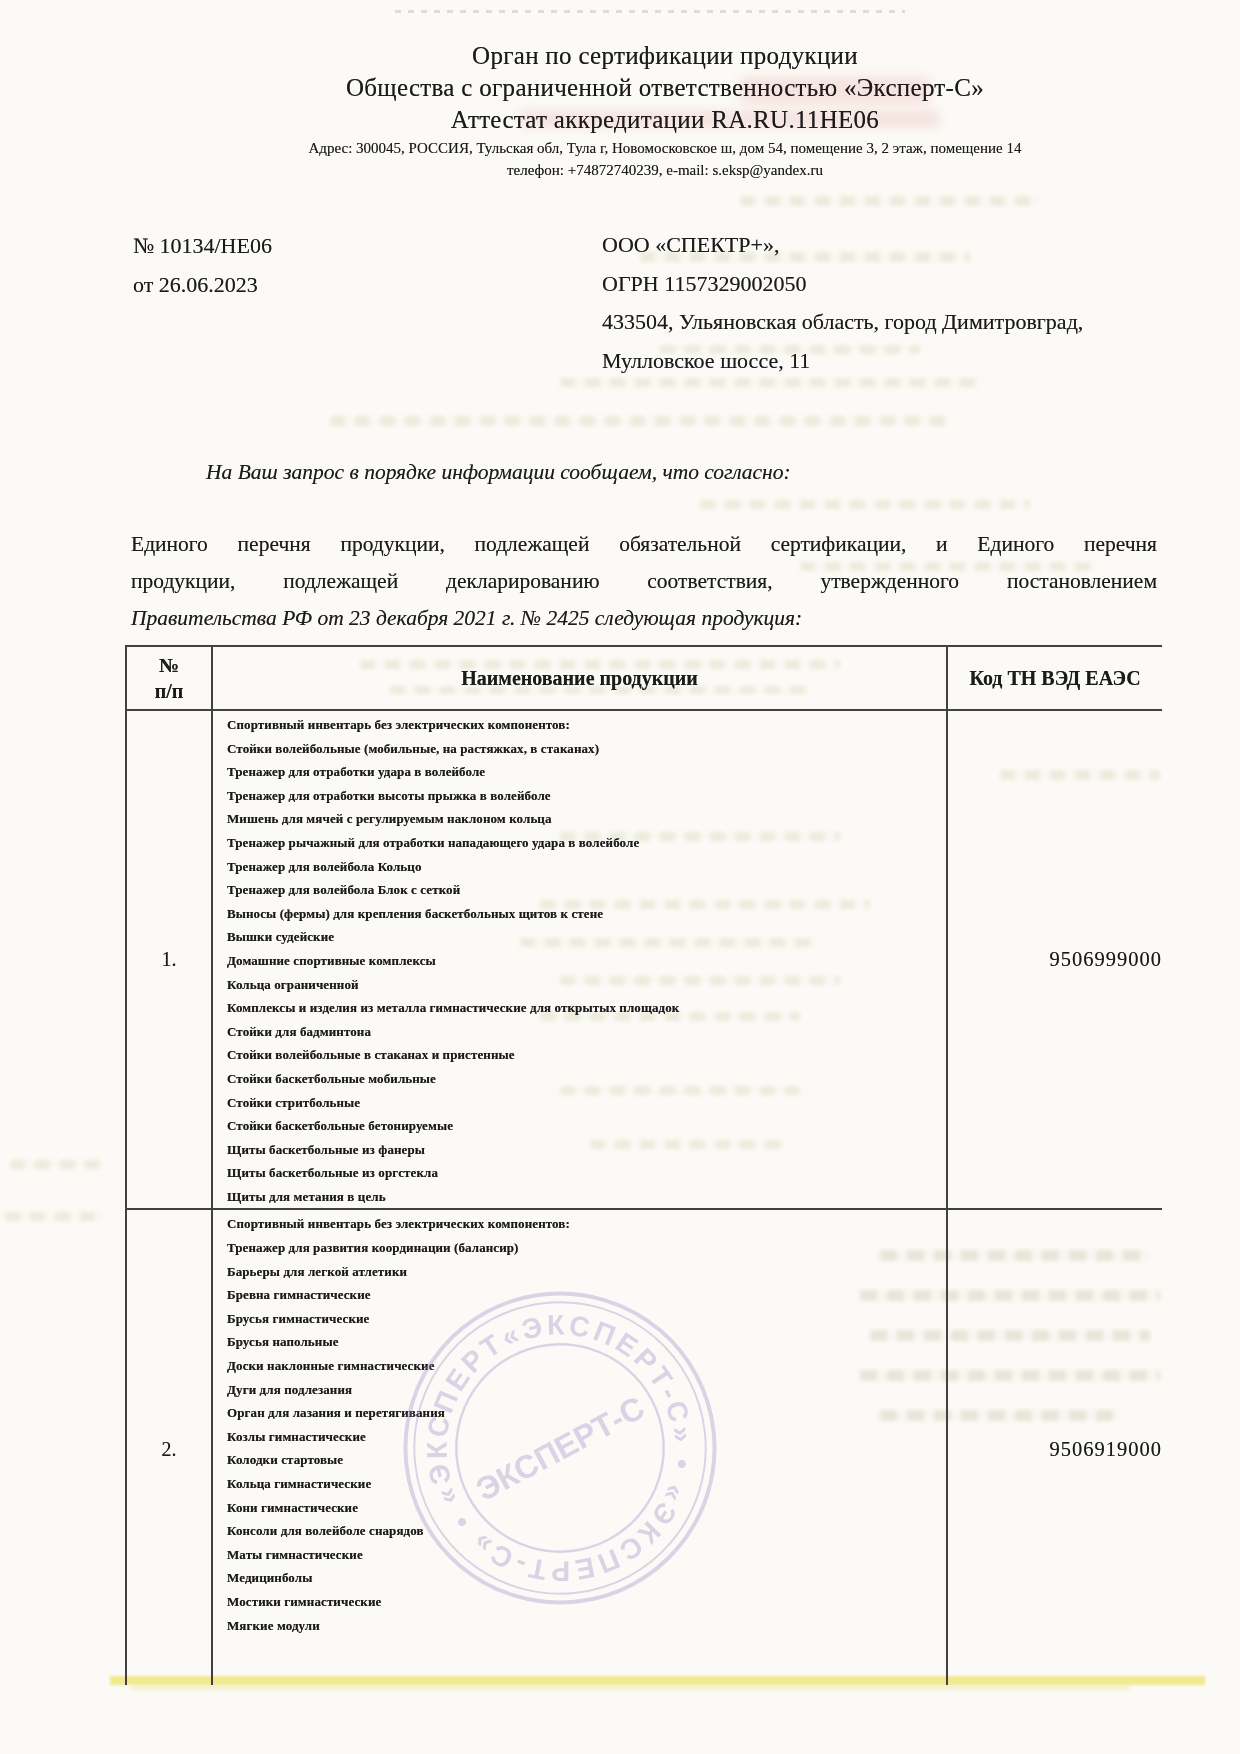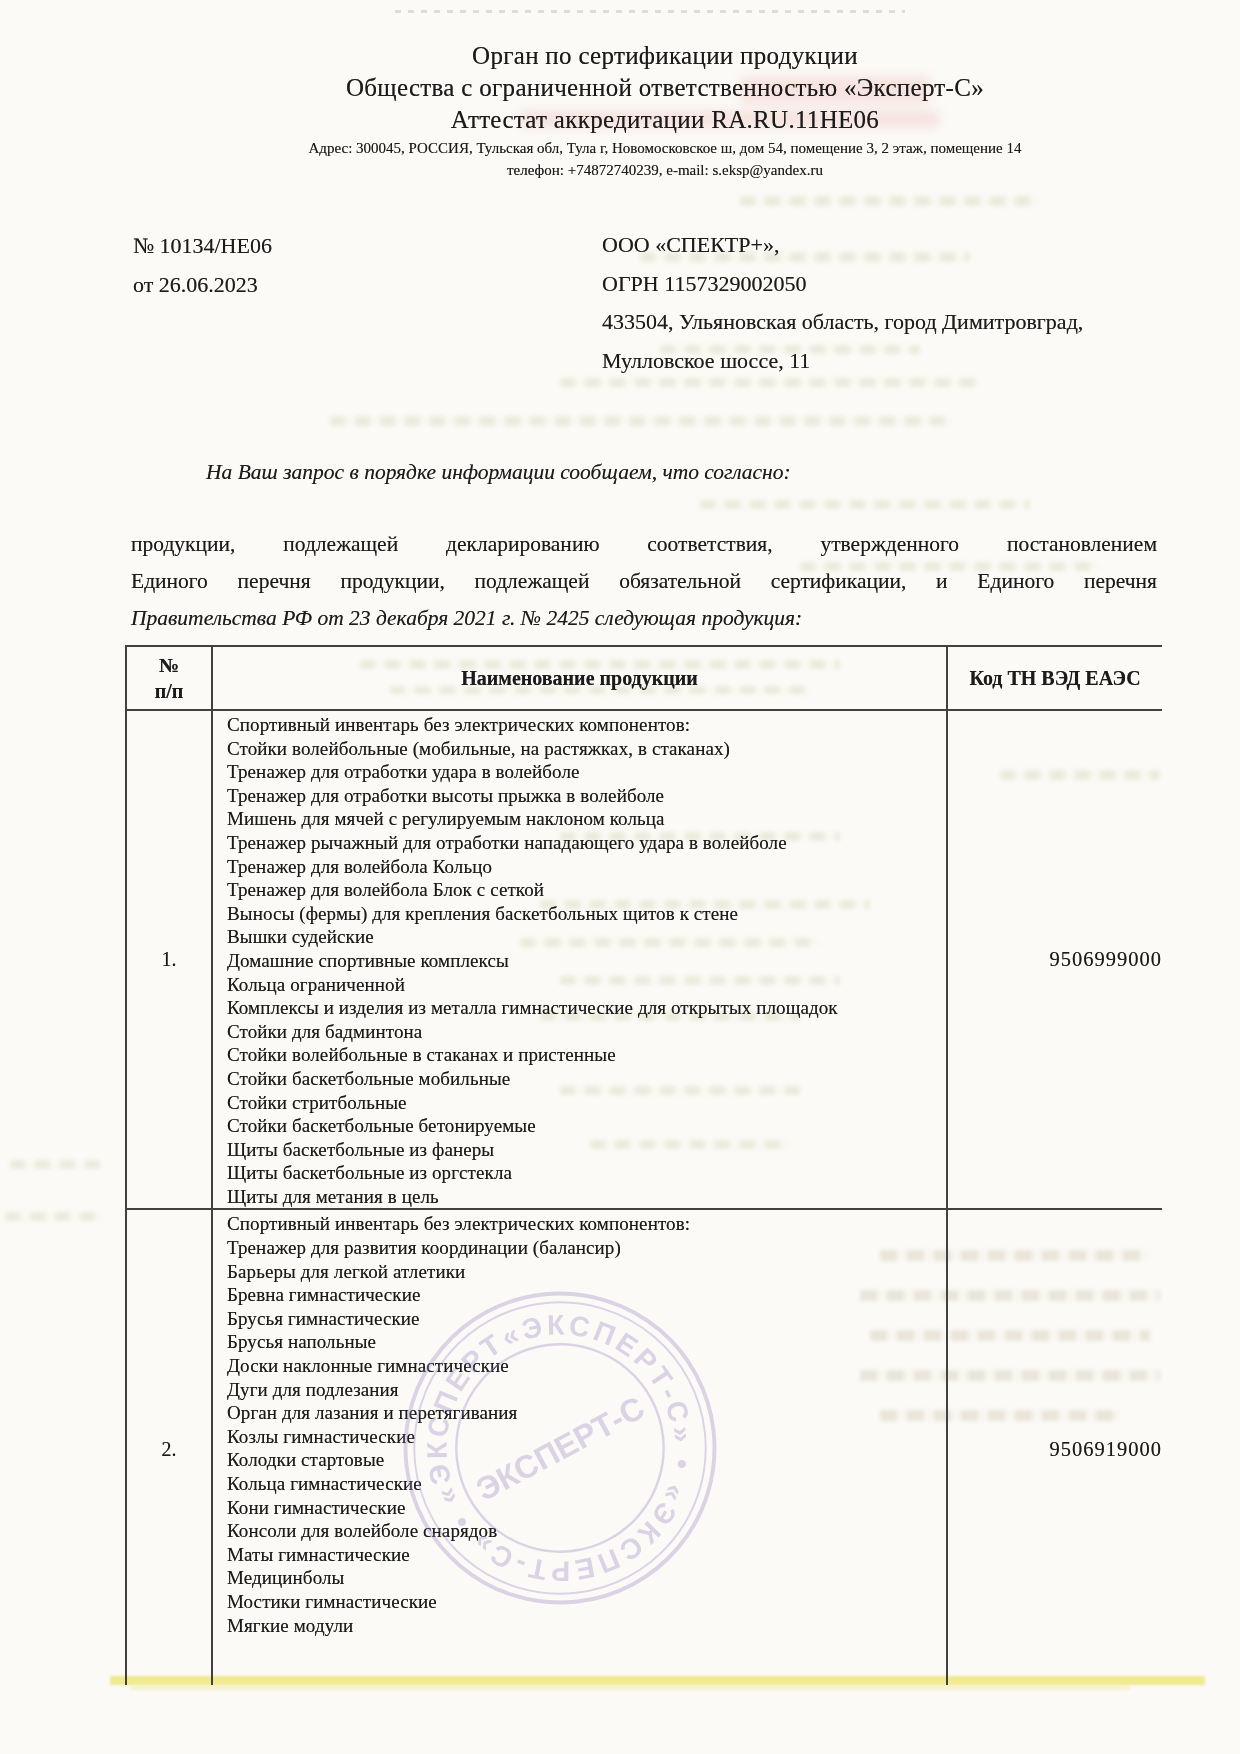--- a/index.html
+++ b/index.html
@@ -46,22 +46,22 @@
   .products tr:last-child td { border-bottom:none; }
   .products th { font-weight:bold; text-align:center; vertical-align:middle;
                  font-size:20px; text-shadow:0 0 .5px rgba(0,0,0,.55); }
   th.h-num { white-space:pre-line; line-height:26px; font-size:20px; }
   tr.head-row { height:64px; }
   tr.row-1 { height:496px; }
   tr.row-2 { height:479px; }
   td.cell-num { text-align:center; vertical-align:middle; font-size:20px;
                 text-shadow:0 0 .5px rgba(0,0,0,.5); }
   td.cell-items { vertical-align:top; padding:2px 6px 0 14px; }
-  .product-line { font-size:19px; line-height:23.6px; white-space:nowrap;
-                  text-shadow:0 0 .5px rgba(0,0,0,.55); letter-spacing:.1px; }
+  .product-line { font-size:13px; line-height:23.6px; white-space:nowrap;
+                  text-shadow:0 0 .5px rgba(0,0,0,.55); letter-spacing:.1px;font-weight:bold; }
   td.cell-code { text-align:right; vertical-align:middle; font-size:20.5px;
                  letter-spacing:1px; text-shadow:0 0 .5px rgba(0,0,0,.55); }
 
   
   .stamp { position:absolute; left:384px; top:1272px; color:#9b82c6; opacity:.33;
            transform:rotate(-28deg); z-index:3; }
 
   
   .artifact { position:absolute; z-index:1; pointer-events:none; }
   .ghost { height:10px; opacity:.5; filter:blur(2px); border-radius:2px;
@@ -129,22 +129,22 @@
   <div class="recipient-block">
       <div class="recipient-line">ООО «СПЕКТР+»,</div>
       <div class="recipient-line">ОГРН 1157329002050</div>
       <div class="recipient-line">433504, Ульяновская область, город Димитровград,</div>
       <div class="recipient-line">Мулловское шоссе, 11</div>
     </div>
 
   <p class="intro">На Ваш запрос в порядке информации сообщаем, что согласно:</p>
 
   <div class="legal">
+      <div class="para-line">Единого перечня продукции, подлежащей обязательной сертификации, и Единого перечня</div>
       <div class="para-line">продукции, подлежащей декларированию соответствия, утвержденного постановлением</div>
-      <div class="para-line">Единого перечня продукции, подлежащей обязательной сертификации, и Единого перечня</div>
       <div class="para-line">Правительства РФ от 23 декабря 2021 г. № 2425 следующая продукция:</div>
     </div>
 
   <div class="table-clip">
     <table class="products">
       <colgroup>
           <col class="c-num">
           <col class="c-name">
           <col class="c-code">
         </colgroup>

